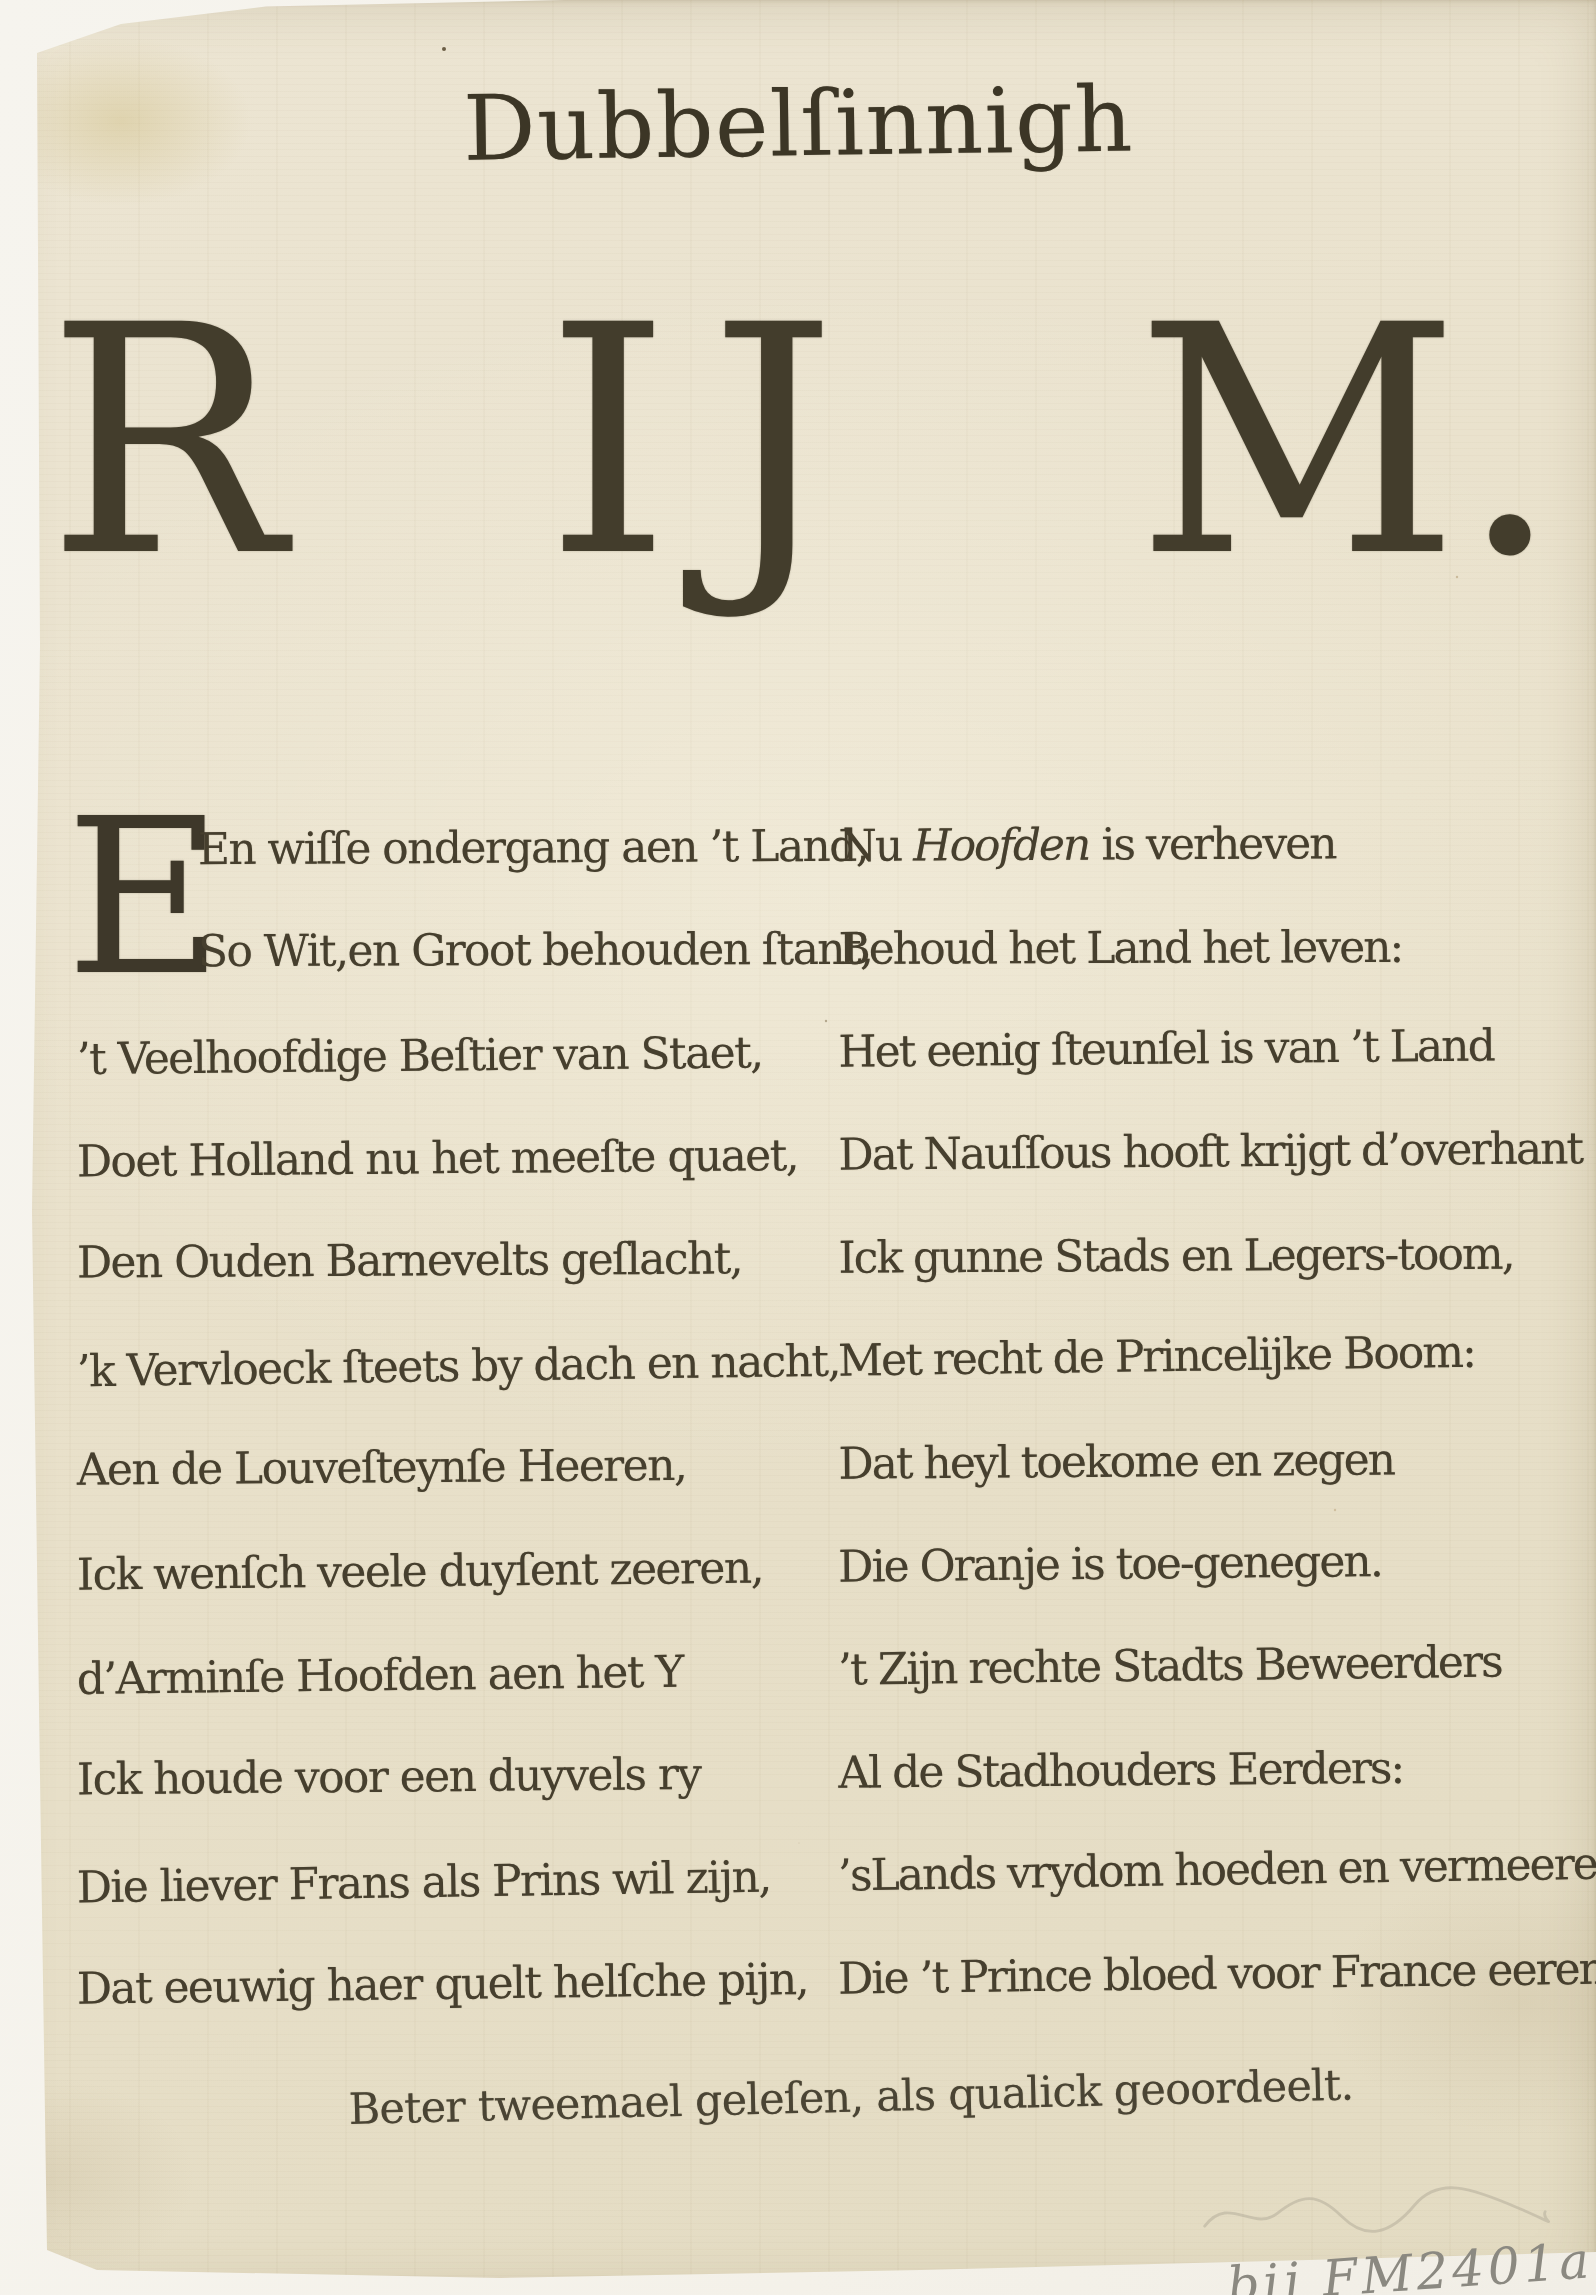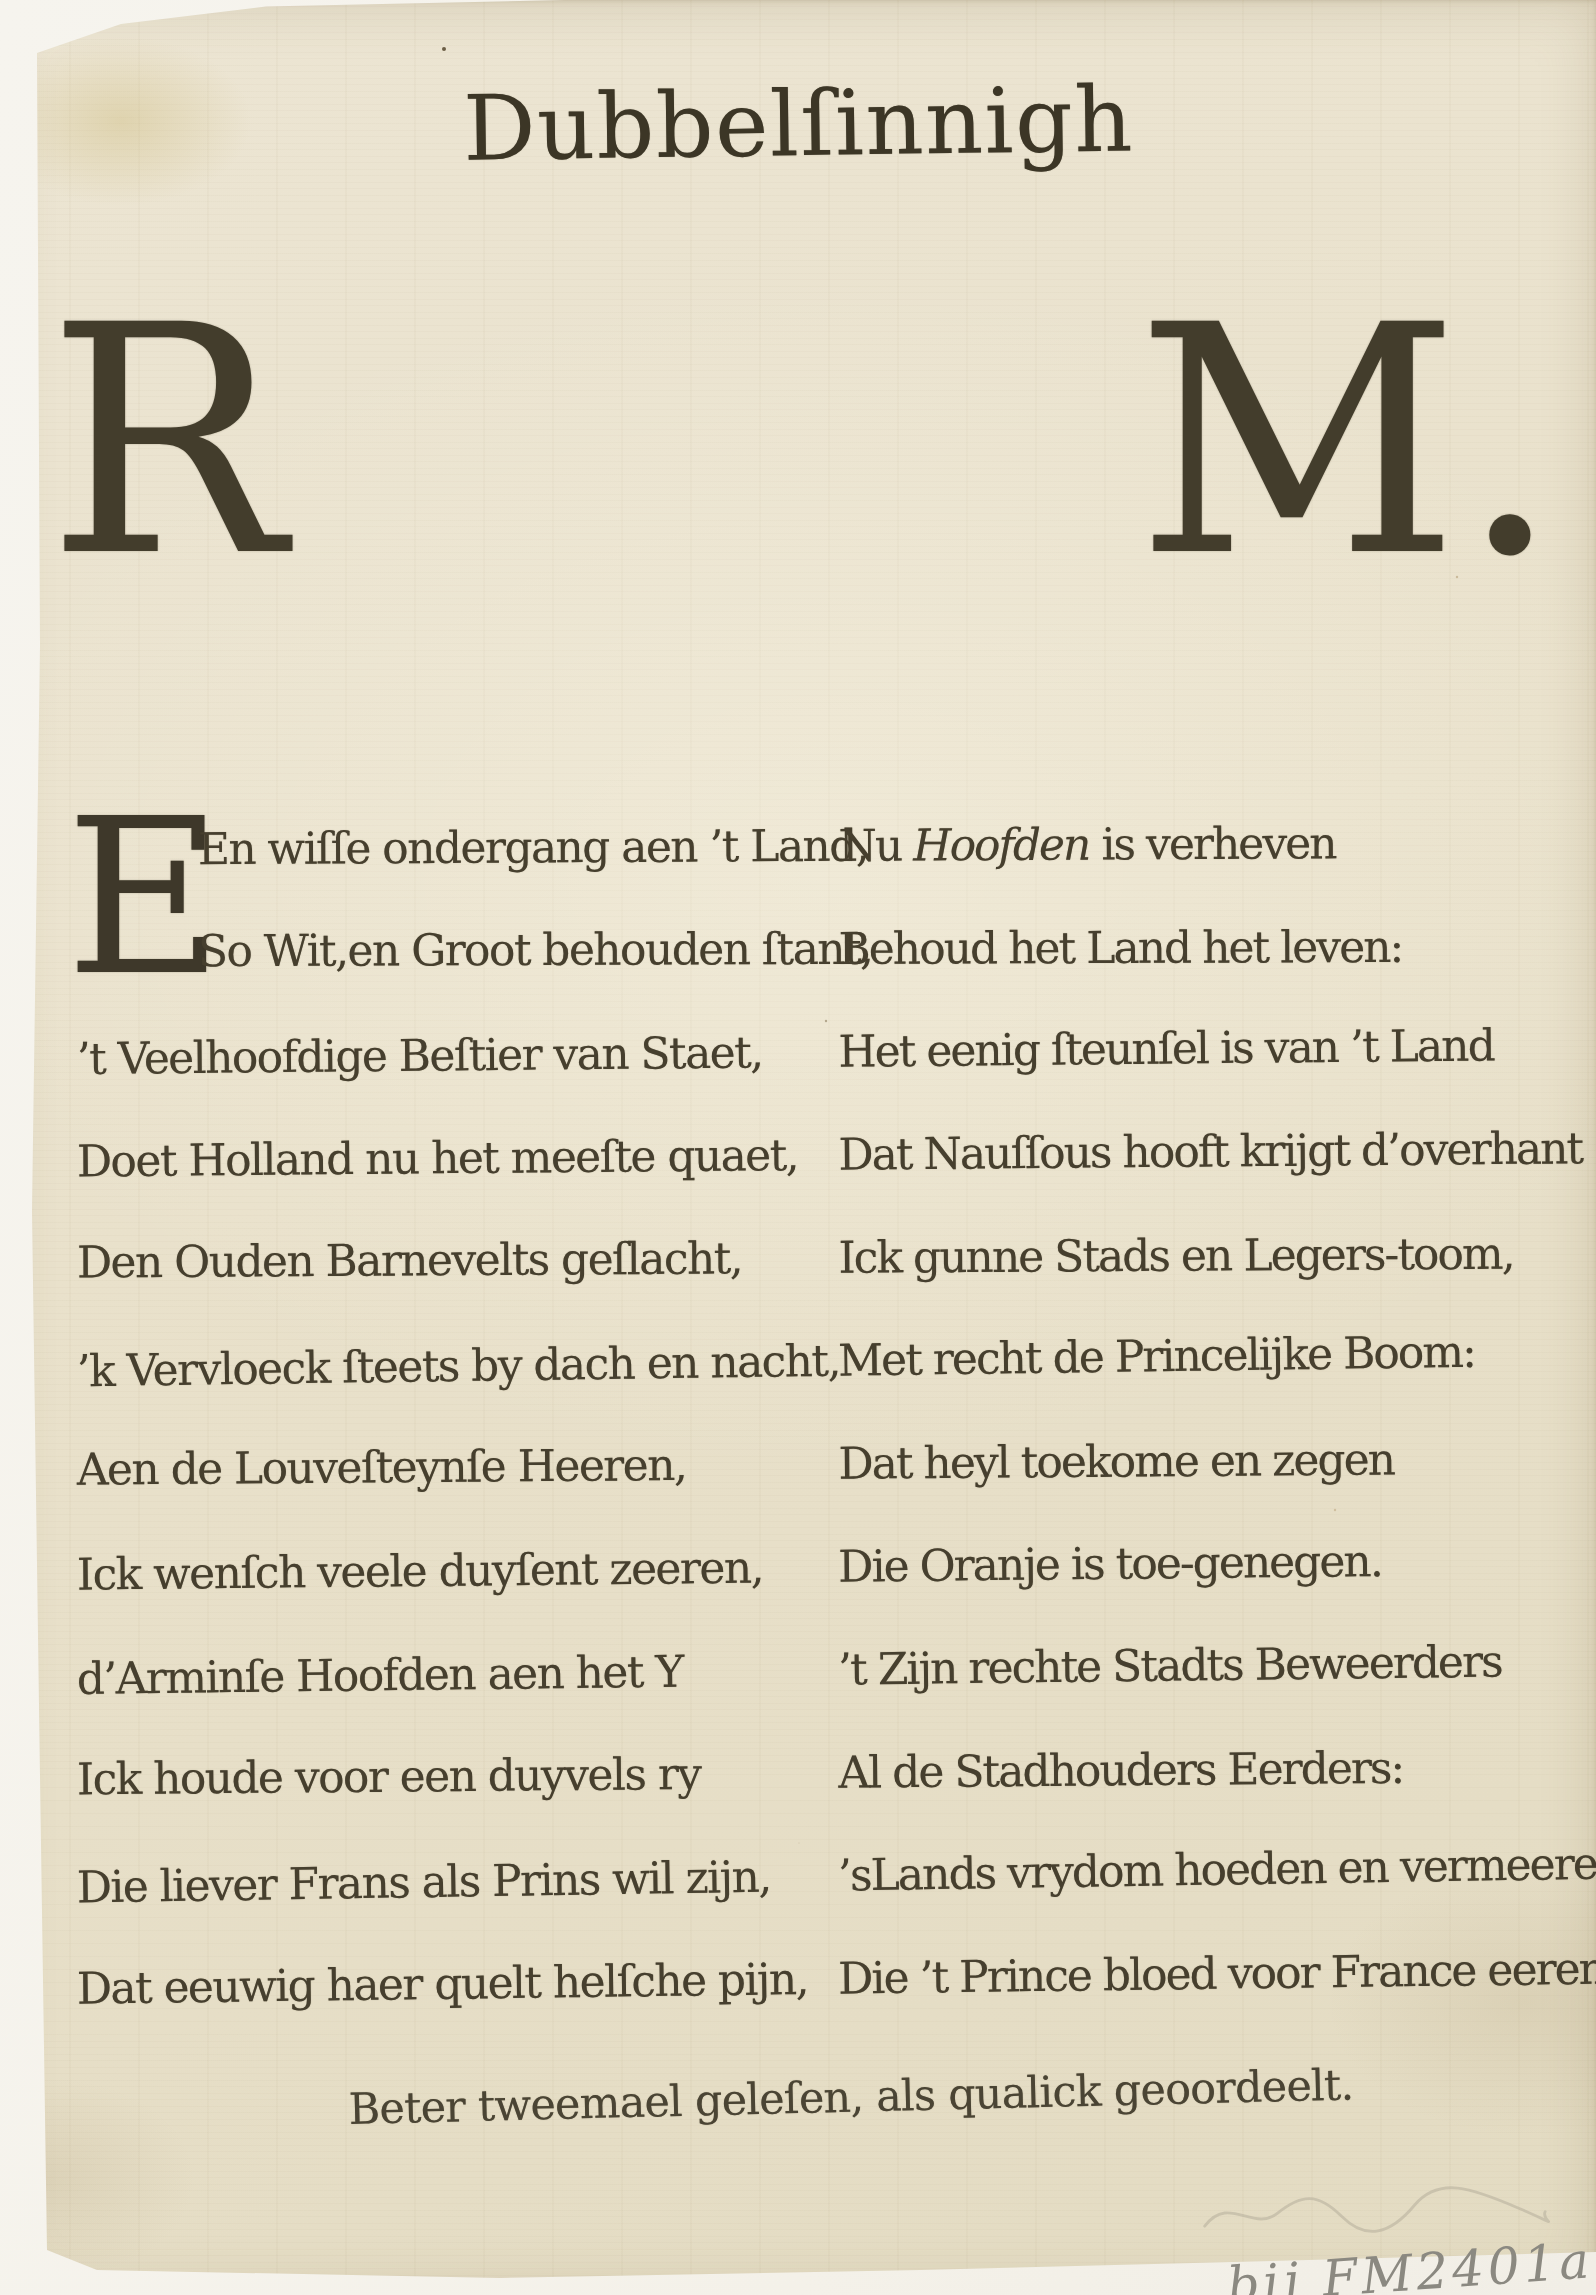--- a/index.html
+++ b/index.html
@@ -92,20 +92,21 @@
 <body>
 
 <div class="stage">
   <div class="paper">
     <div class="specks"></div>
 
     <div class="title">Dubbelſinnigh</div>
 
     <div class="bigword">
       <span>R</span>
+      <span class="ij">IJ</span>
       <span>M.</span>
     </div>
 
     <div class="verse">
       <div class="dropcap">E</div>
       <div class="rows">
 
         <div class="row indent">
           <div class="l">En wiſſe ondergang aen ’t Land,</div>
           <div class="r"><span>Nu </span><span class="ital">Hoofden</span><span> is verheven</span></div>

